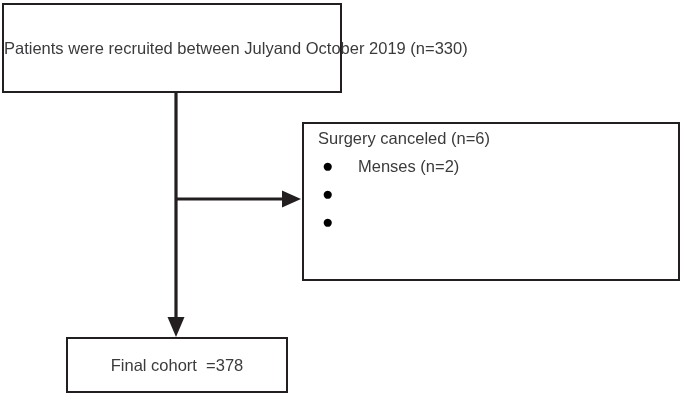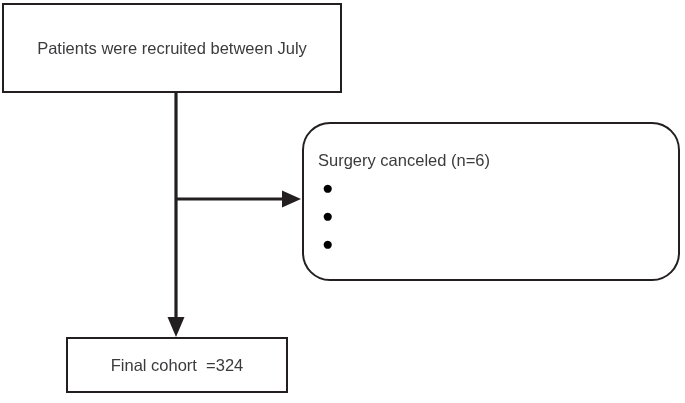--- a/index.html
+++ b/index.html
@@ -26,39 +26,37 @@
     border: 2px solid #231f20;
     background: #ffffff;
   }
   
   #box-recruitment {
     left: 2px;
     top: 3px;
     width: 340px;
     height: 90px;
     display: flex;
-    flex-direction: column;
+    flex-direction: row;
     align-items: center;
-    justify-content: center;
   }
   #box-recruitment .line {
     font-size: 16.5px;
     line-height: 25px;
     text-align: center;
     white-space: pre;
     color: #3b3b3d;
   }
   
   #box-exclusions {
     left: 302px;
     top: 122px;
     width: 378px;
     height: 159px;
-    padding: 24px 0 0 14px;
-    border-radius: 28px;
+    padding: 2px 0 0 14px;
   }
   #box-exclusions .heading {
     font-size: 16.5px;
     line-height: 24px;
     color: #3b3b3d;
     white-space: pre;
   }
   #box-exclusions .bullet-list {
     list-style: none;
     margin: 2px 0 0 0;
@@ -119,34 +117,36 @@
 
     <line x1="176" y1="93" x2="176" y2="325" stroke="#231f20" stroke-width="3.2"></line>
     <polygon points="176,337 167.5,317 184.5,317" fill="#231f20"></polygon>
 
     <line x1="176" y1="199" x2="289" y2="199" stroke="#231f20" stroke-width="3.2"></line>
     <polygon points="301,199 282,190.5 282,207.5" fill="#231f20"></polygon>
   </svg>
 
   <div class="box" id="box-recruitment">
     <div class="line">Patients were recruited between July</div>
+    <div class="line">and October 2019 (n=330)</div>
   </div>
 
   <div class="box" id="box-exclusions">
     <div class="heading">Surgery canceled (n=6)</div>
     <ul class="bullet-list">
       <li class="bullet-item">
         <span class="bullet-marker">●</span>
+        <span class="bullet-text">Menses (n=2)</span>
       </li>
       <li class="bullet-item">
         <span class="bullet-marker">●</span>
       </li>
       <li class="bullet-item">
         <span class="bullet-marker">●</span>
       </li>
     </ul>
   </div>
 
   <div class="box" id="box-final">
-    <div class="line">Final cohort  =324</div>
+    <div class="line">Final cohort  =378</div>
   </div>
 
 </div>
 
 </body></html>

